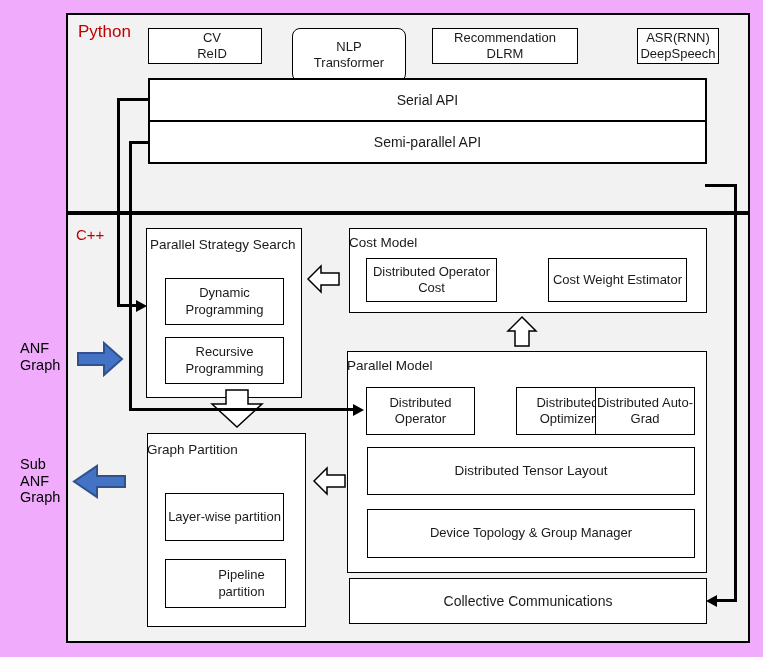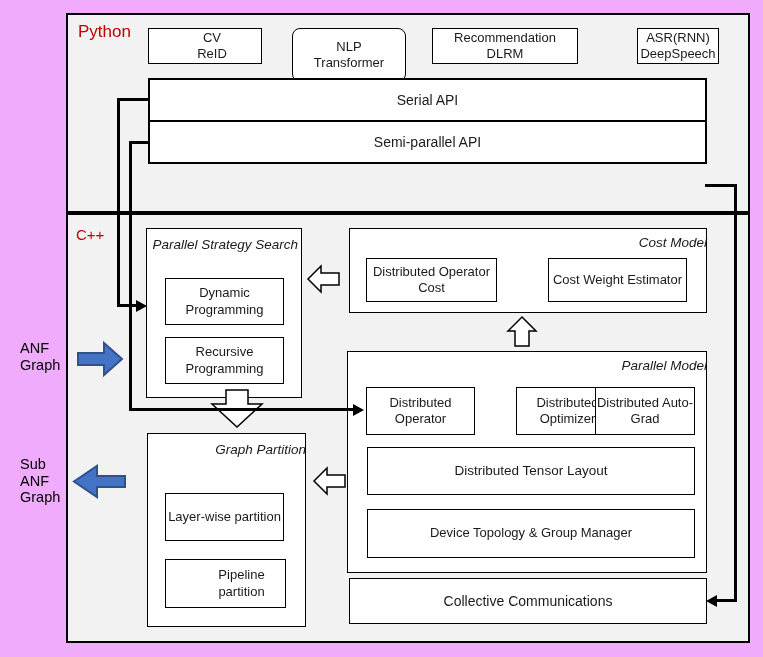--- a/index.html
+++ b/index.html
@@ -19,21 +19,21 @@
     white-space:pre-line;line-height:1.25;z-index:2;font-size:13px;
   }
   .bar{
     position:absolute;background:#fff;border:2px solid #000;box-sizing:border-box;
     display:flex;align-items:center;justify-content:center;font-size:14px;z-index:2;
   }
   .module{
     position:absolute;background:#fff;border:1.5px solid #000;box-sizing:border-box;z-index:2;
   }
   .module-title{
-    position:absolute;text-align:right;font-size:13.5px;line-height:1.25;z-index:3;white-space:normal;font-style:italic;
+    position:absolute;text-align:left;font-size:13.5px;line-height:1.25;z-index:3;white-space:normal;
   }
   .side-label{
     position:absolute;font-size:14.5px;line-height:1.15;white-space:pre-line;z-index:3;color:#000;
   }
   .line{position:absolute;background:#000;z-index:5;}
   .tri{position:absolute;width:0;height:0;z-index:5;}
   .tri-right{border-top:6px solid transparent;border-bottom:6px solid transparent;border-left:11px solid #000;}
   .tri-left{border-top:6px solid transparent;border-bottom:6px solid transparent;border-right:11px solid #000;}
   .arrow{position:absolute;z-index:4;}
 </style>

